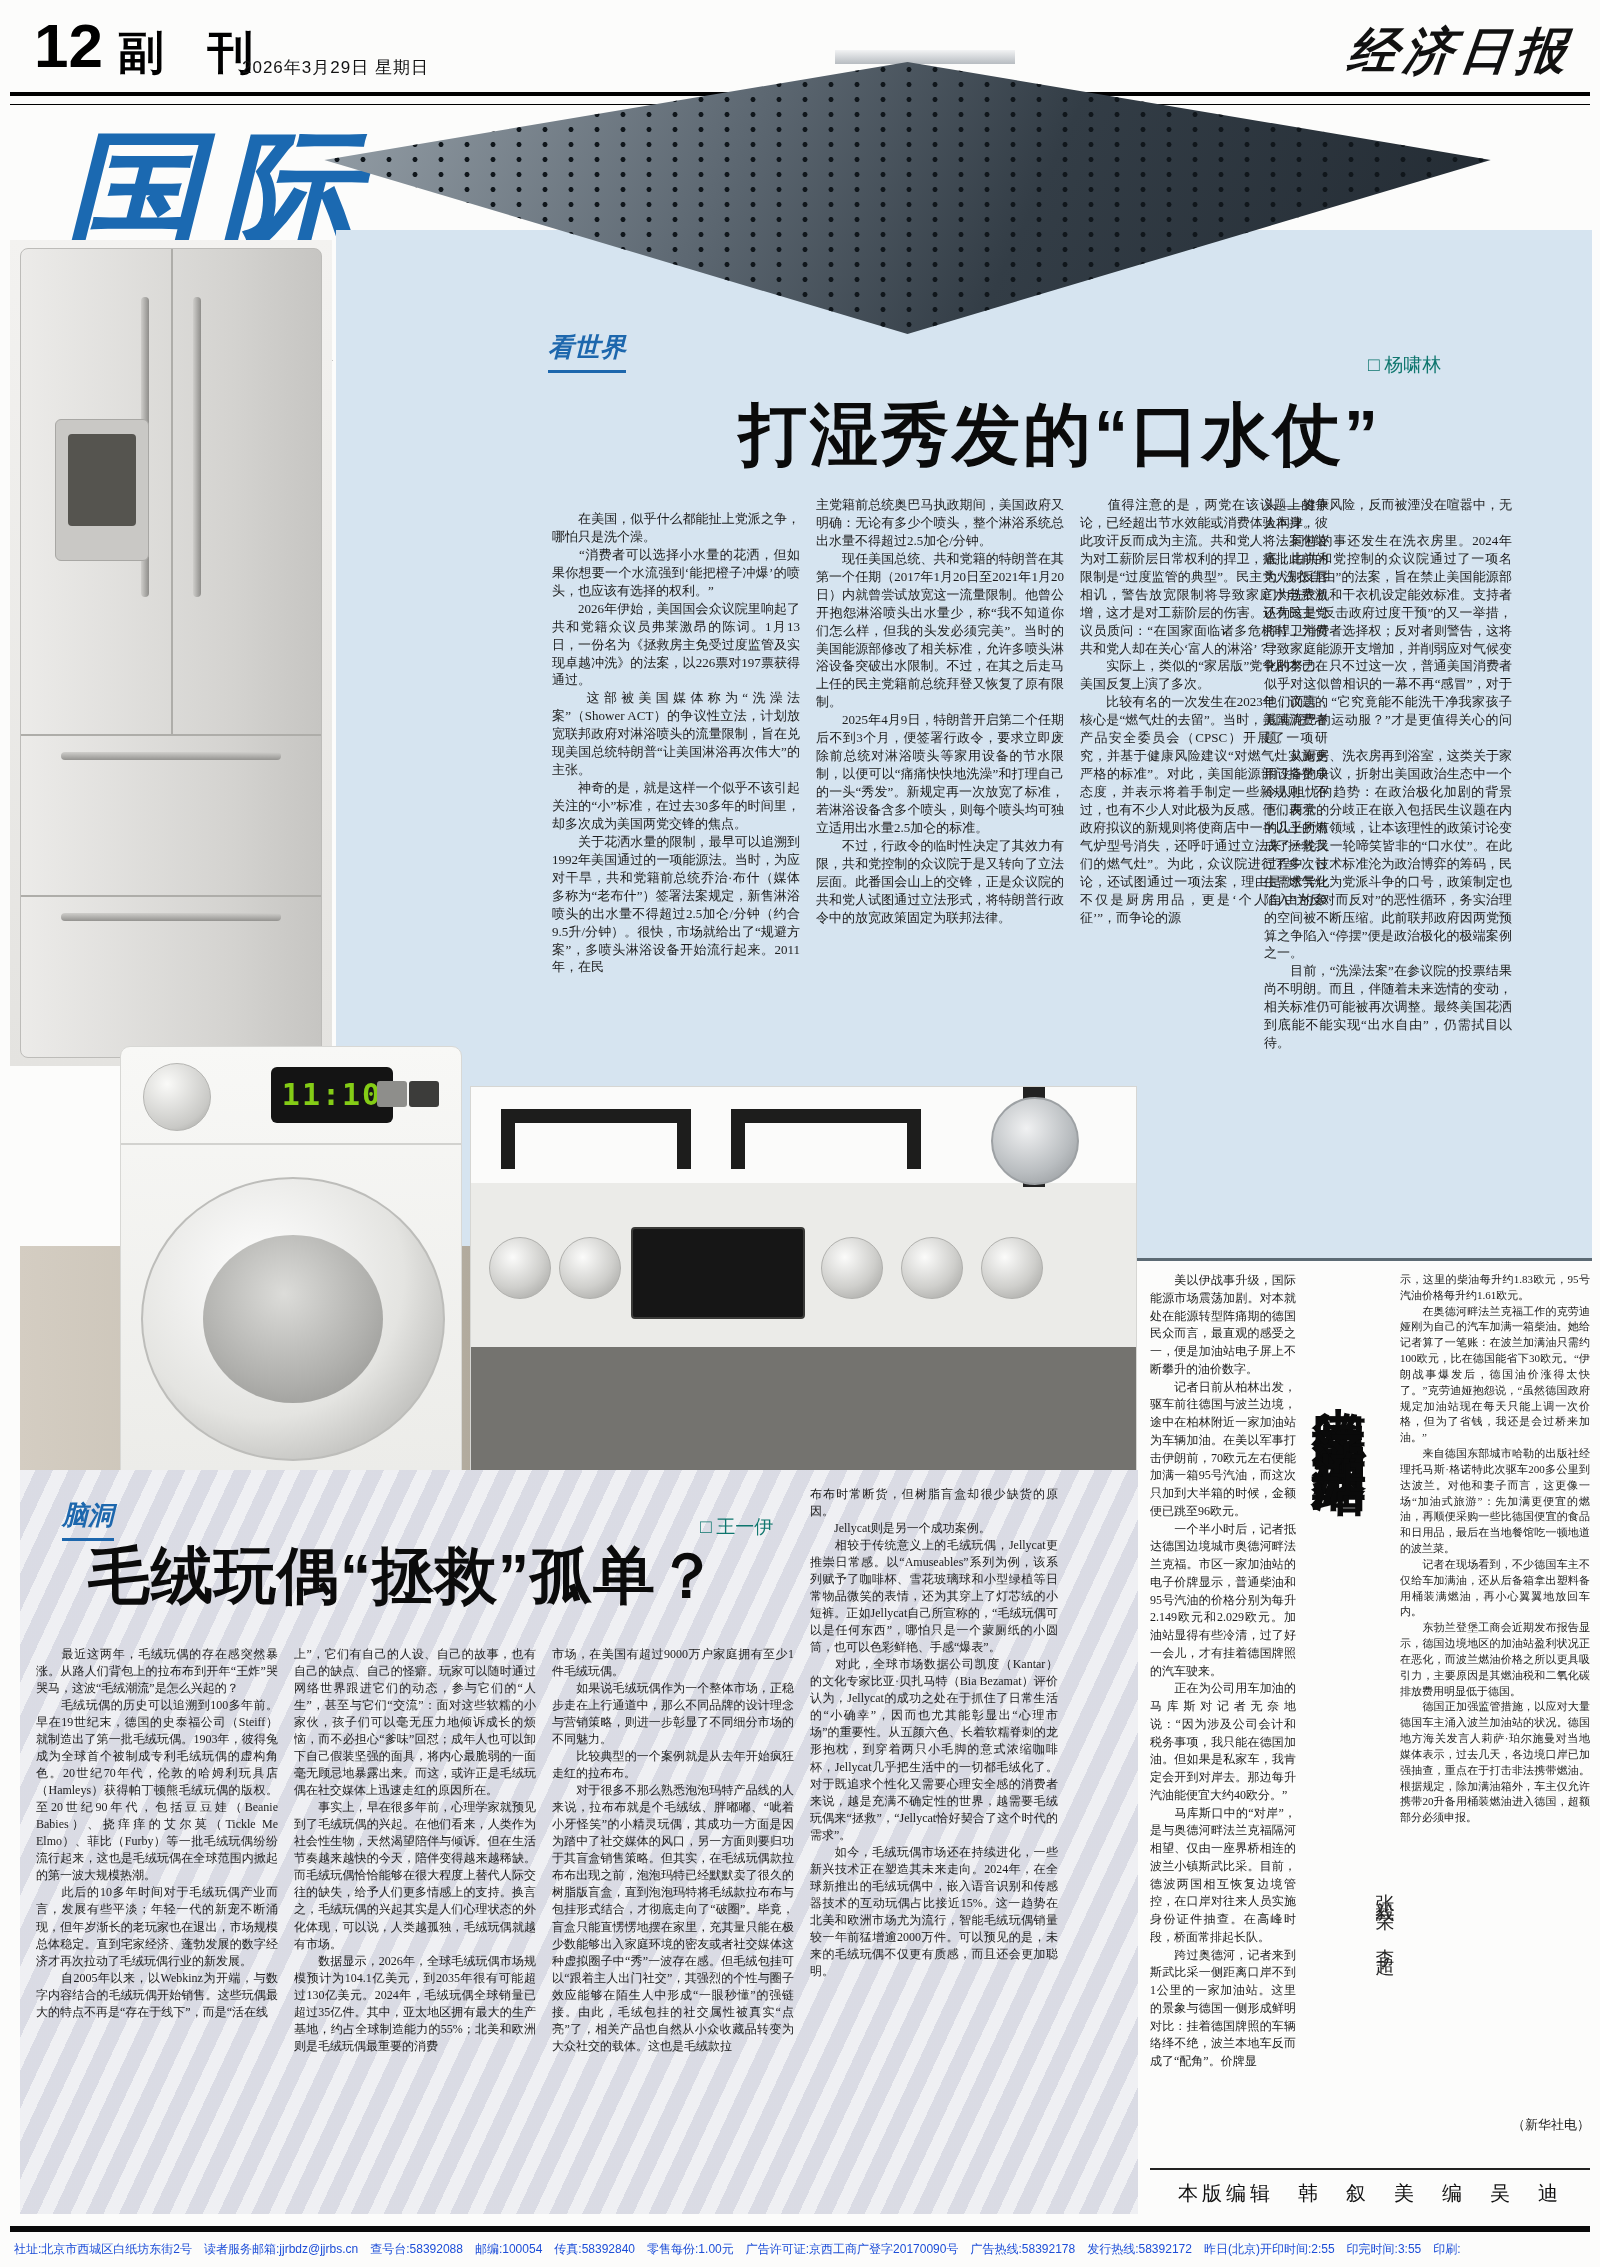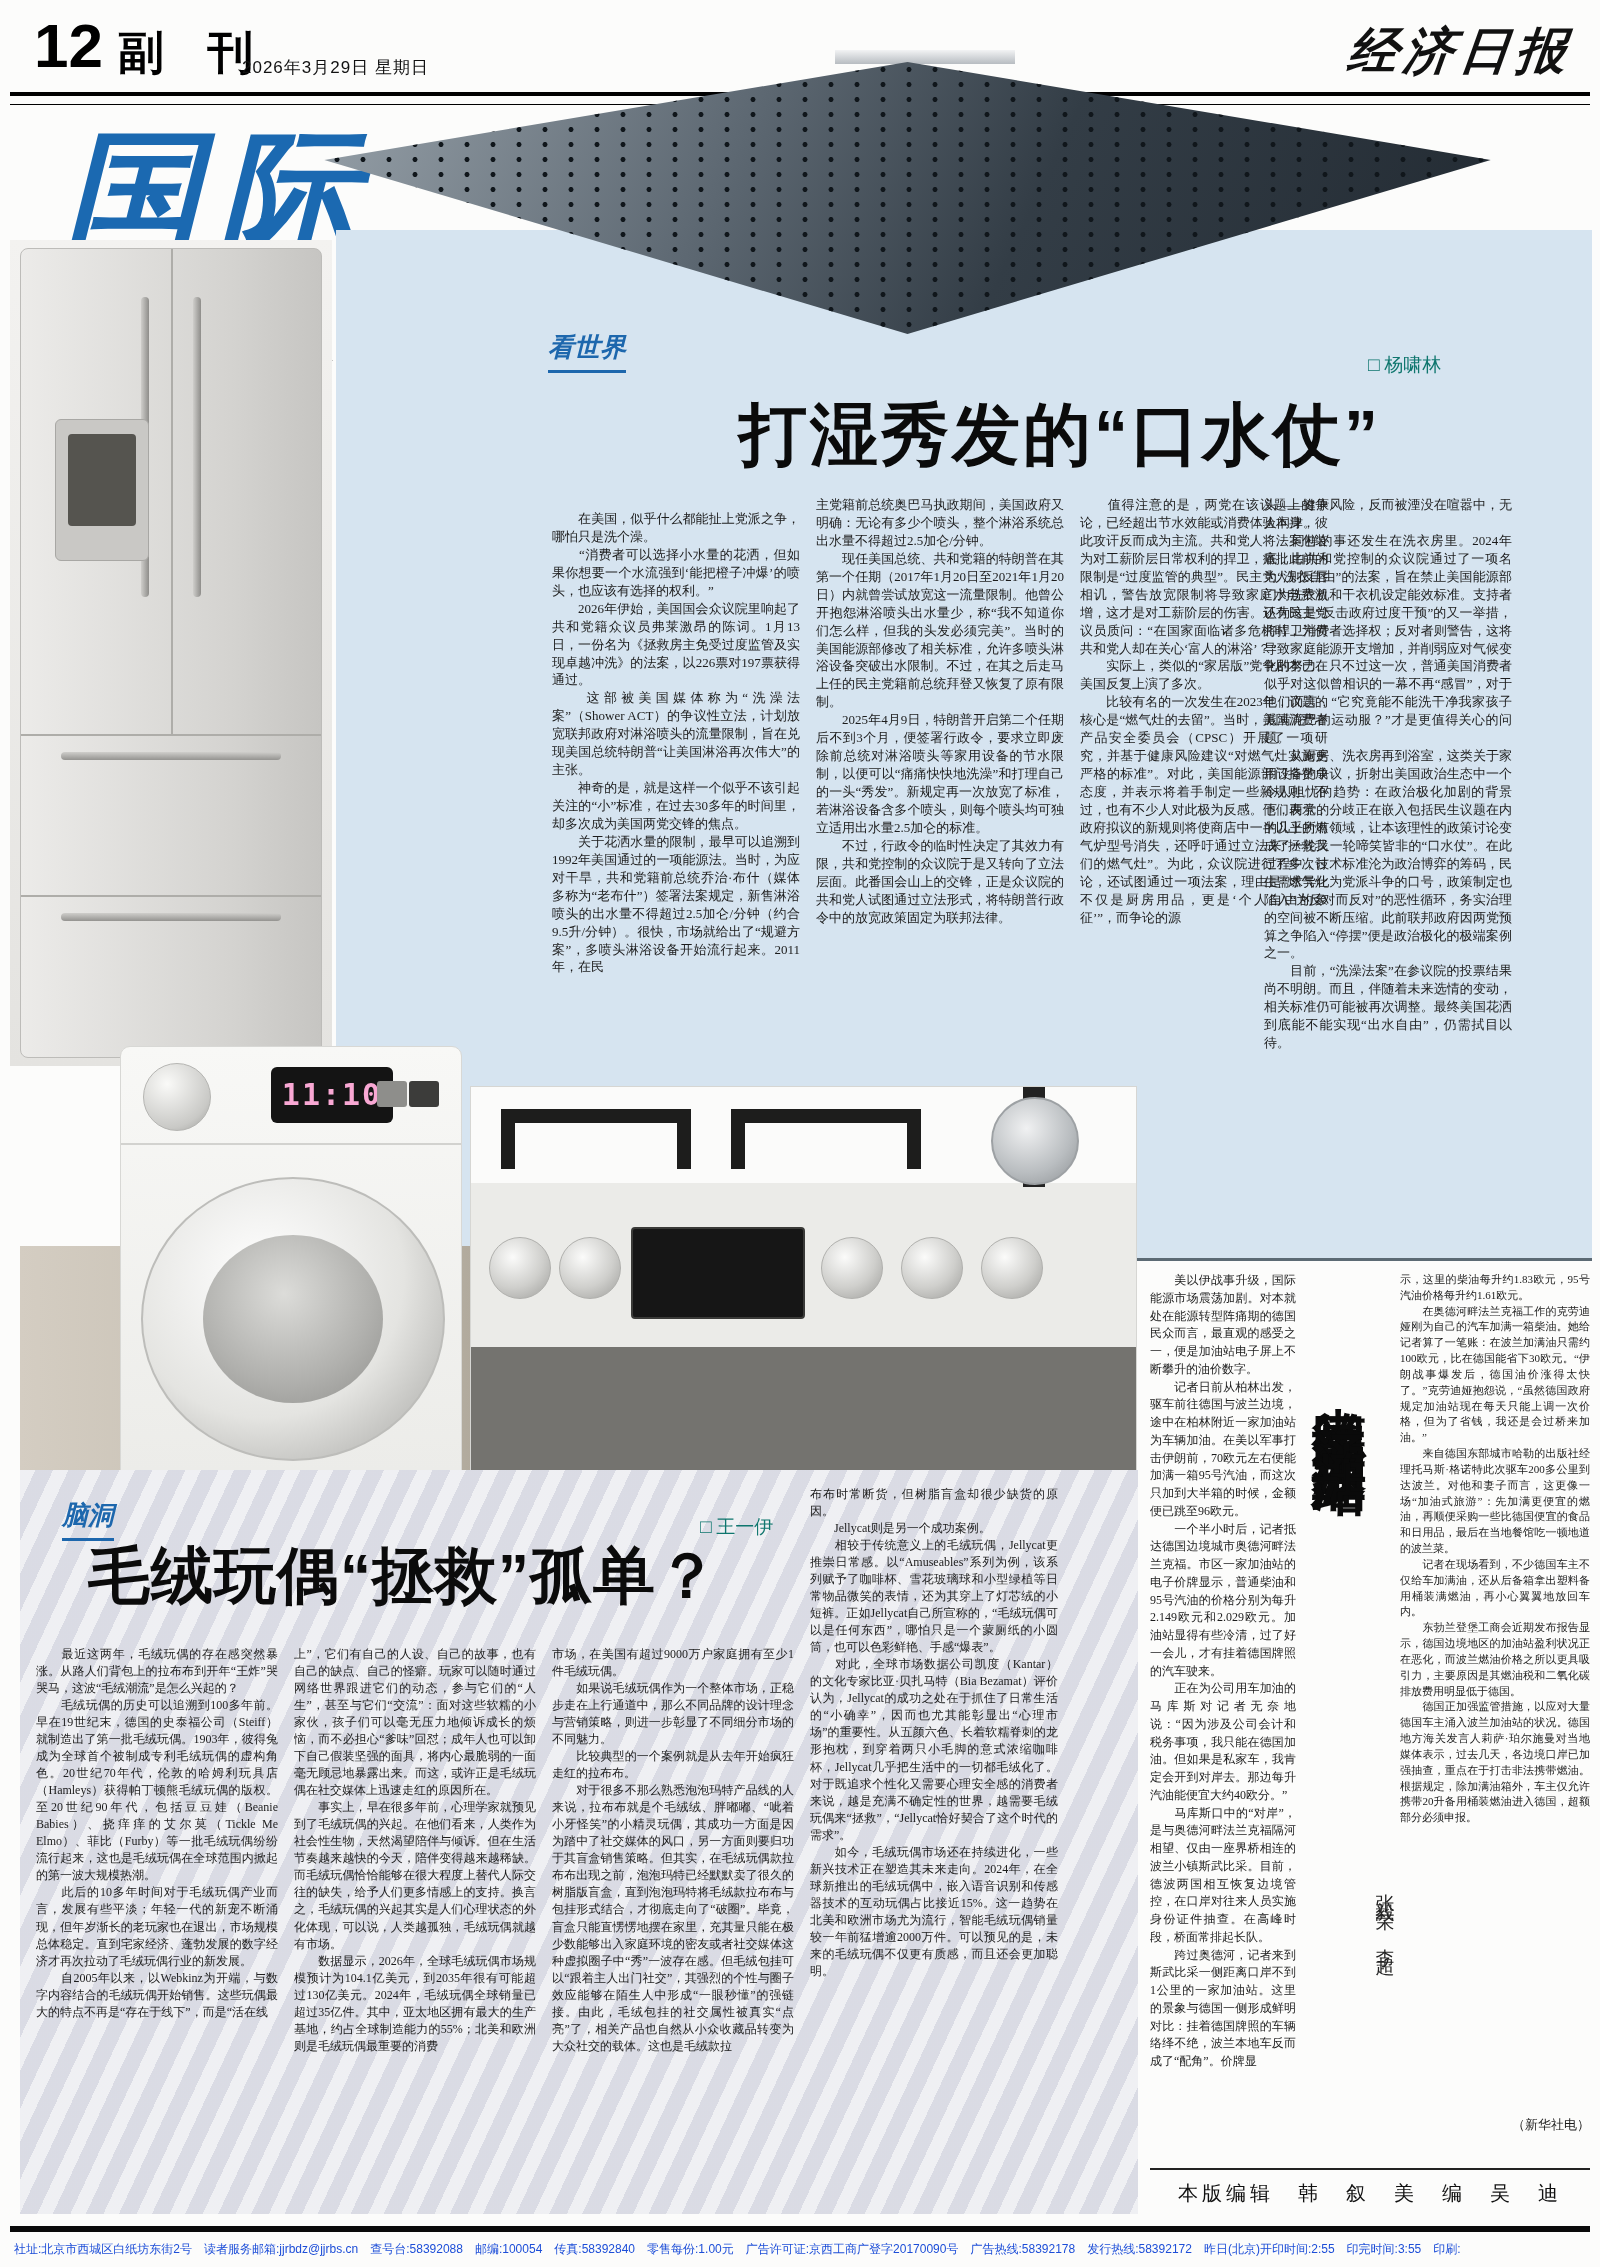--- a/index.html
+++ b/index.html
@@ -54,21 +54,21 @@
        radial-gradient(circle,#10161b 2.2px,transparent 2.8px),
        linear-gradient(115deg,#97a1a9 0%,#5d6872 35%,#333d46 60%,#222a32 100%);
      background-size:26px 15px,100% 100%;}
 
   .montage{left:20px;top:1046px;width:1115px;height:424px;}
   .wall{position:absolute;left:0;top:200px;width:460px;height:224px;background:linear-gradient(90deg,#d4cdc2,#c2bbae 70%,#b0a99c);}
   .washer{position:absolute;left:100px;top:0;width:340px;height:424px;background:linear-gradient(180deg,#f8f8f6,#ecece9);border:1px solid #d8d8d5;border-radius:10px 10px 0 0;}
   .washer-panelline{position:absolute;left:0;right:0;top:96px;height:2px;background:#d2d2cf;}
   .washer-dial{position:absolute;left:22px;top:16px;width:66px;height:66px;border-radius:50%;background:radial-gradient(circle at 35% 30%,#fafaf8,#c9c9c6 70%,#9b9b98);border:1px solid #b5b5b2;}
   .washer-display{position:absolute;left:150px;top:20px;width:122px;height:56px;background:#141414;border-radius:6px;
-      color:#f9a8d4;font:700 30px "DejaVu Sans Mono",monospace;text-align:center;line-height:56px;letter-spacing:2px;}
+      color:#84cc16;font:700 30px "DejaVu Sans Mono",monospace;text-align:center;line-height:56px;letter-spacing:2px;}
   .washer-btn{position:absolute;top:34px;width:30px;height:26px;background:#3c3c3a;border-radius:3px;}
   .washer-btn.b1{left:288px;}.washer-btn.b2{left:256px;background:#8e8e8b;}
   .washer-door{position:absolute;left:20px;top:130px;width:300px;height:280px;border-radius:50%;
       background:radial-gradient(circle at 40% 35%,#ffffff,#e4e4e1 55%,#c6c6c3 75%,#ababa8);border:2px solid #bdbdba;}
   .washer-door-glass{position:absolute;left:60px;top:56px;width:180px;height:168px;border-radius:50%;
       background:radial-gradient(circle at 45% 35%,#dcdcd9,#b0b0ad 60%,#8f8f8c);}
   .stove{position:absolute;left:450px;top:40px;width:665px;height:384px;background:linear-gradient(180deg,#fbfbfa 0 96px,#ebebe8 96px 260px,#74736f 260px);border:1px solid #d6d6d3;}
   .grate{position:absolute;top:22px;width:190px;height:14px;background:#1d1d1c;}
   .grate:before{content:"";position:absolute;left:0;top:14px;width:14px;height:46px;background:#1d1d1c;}
   .grate:after{content:"";position:absolute;right:0;top:14px;width:14px;height:46px;background:#1d1d1c;}

